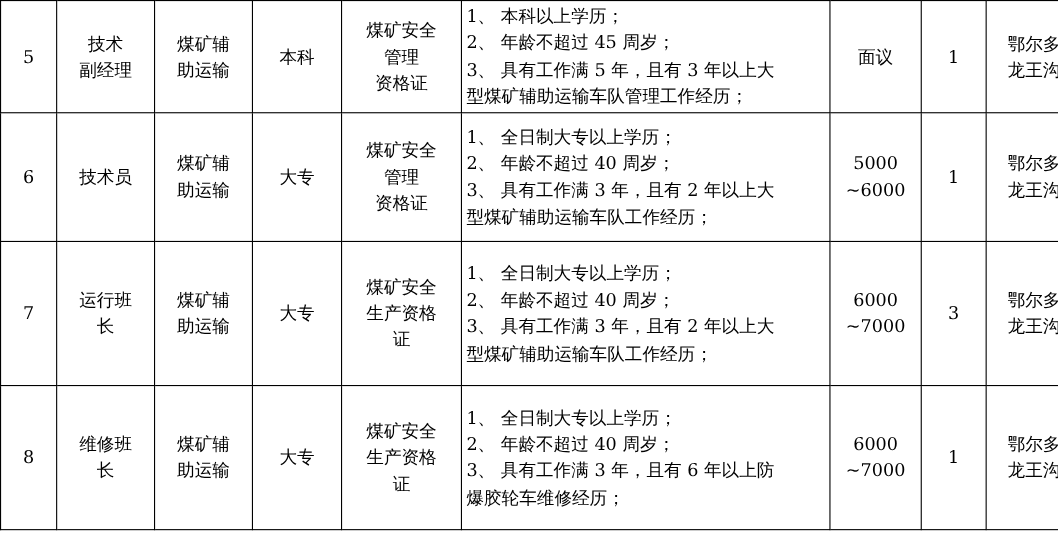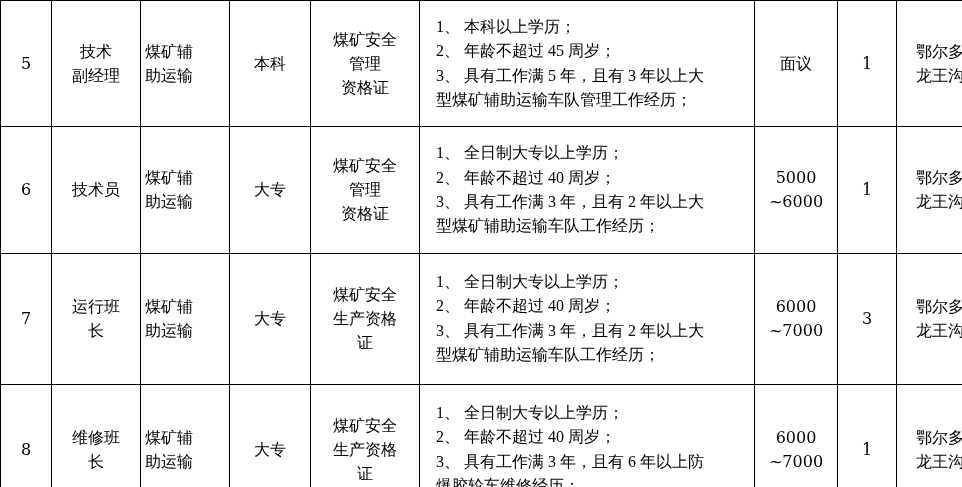--- a/index.html
+++ b/index.html
@@ -21,33 +21,32 @@
   }
   .doc-table td {
     border: 1px solid #000000;
     padding: 2px 4px;
     vertical-align: middle;
     font-size: 16px;
     line-height: 1.5;
   }
   .c-index      { width: 42px;  text-align: center; }
   .c-position   { width: 80px;  text-align: center; margin-top: 44px; }
-  .c-dept       { width: 80px;  text-align: left; margin-top: 35px; }
+  .c-dept       { width: 80px;  text-align: center; margin-top: 35px; }
   .c-edu        { width: 72px;  text-align: center; }
   .c-cert       { width: 100px; text-align: center; margin-top: 48px; }
   .c-req        { width: 326px; text-align: left; vertical-align: middle; }
   .c-salary     { width: 74px;  text-align: center; }
   .c-count      { width: 50px;  text-align: center; }
   .c-location   { width: 110px; text-align: center; }
 
   .req-list {
-    margin: 12px;
+    margin: 0;
     padding: 0;
     list-style: none;
-    font-family: Liberation Serif, serif;
   }
   .req-list li {
     margin: 0;
     padding: 0;
     font-size: 16px;
     line-height: 1.52;
     text-align: left;
   }
   .cell-text {
     display: block;

